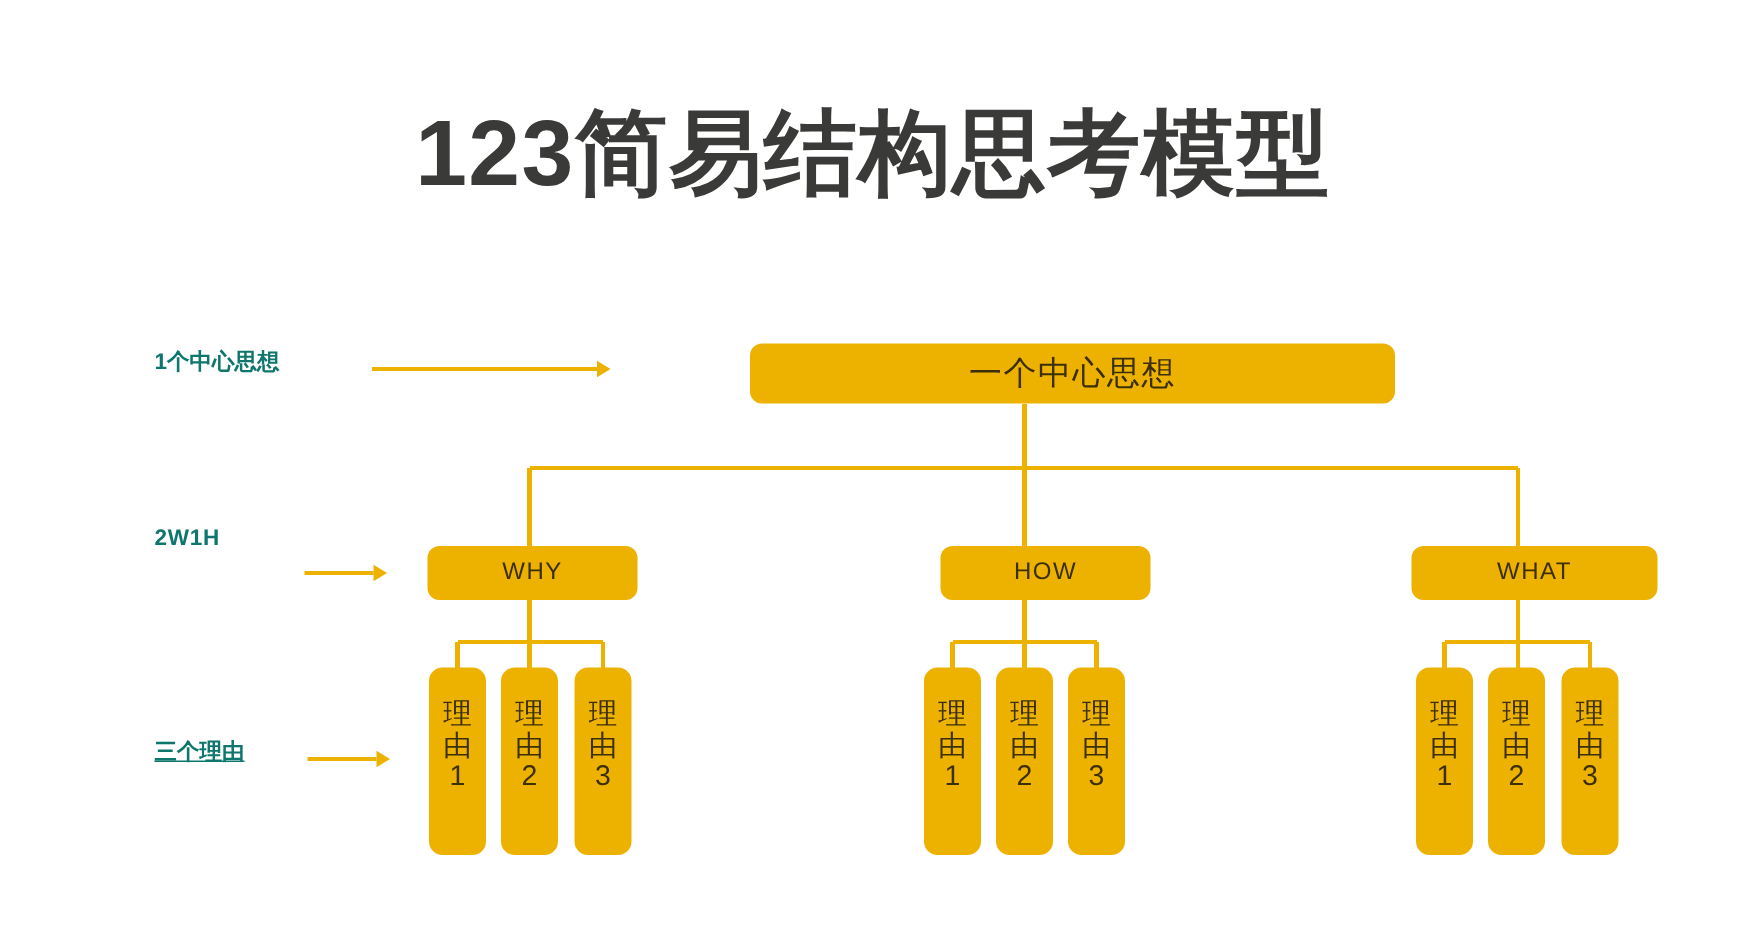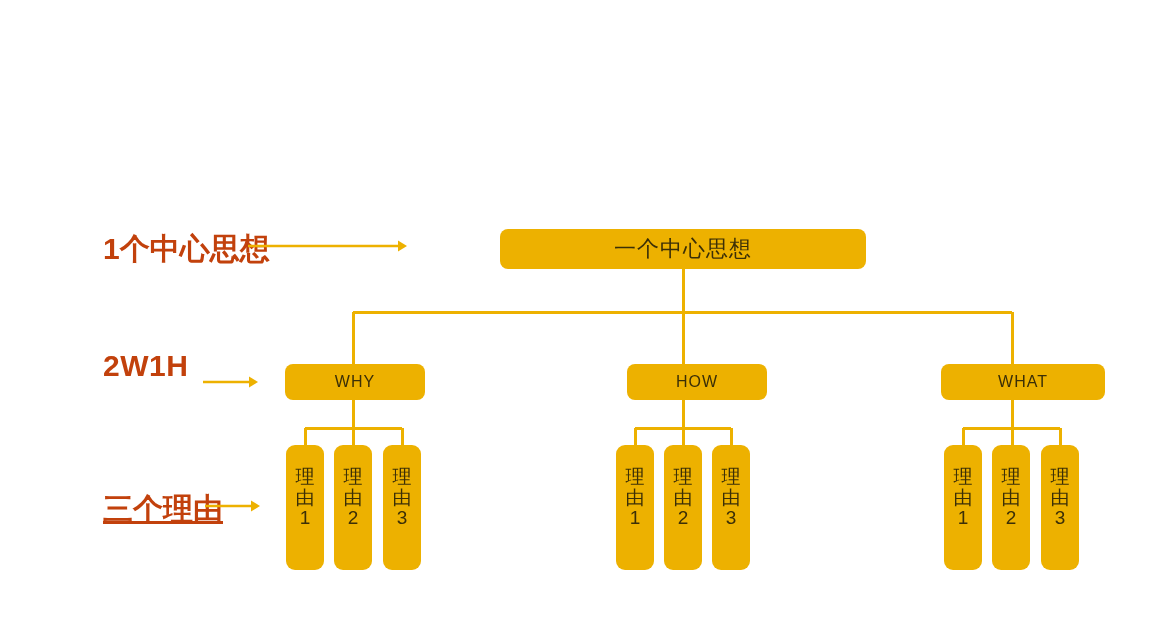--- a/index.html
+++ b/index.html
@@ -32,23 +32,23 @@
     font-weight: bold;
     color: #3a3a38;
     letter-spacing: 1px;
     line-height: 1;
     white-space: nowrap;
   }
 
   
   .row-label {
     position: absolute;
-    font-size: 30px;
+    font-size: 15px;
     font-weight: bold;
-    color: #c2410c;
+    color: #0f766e;
     white-space: nowrap;
     line-height: 1;
   }
   #label-center  { left: 103px; top: 234px; }
   #label-2w1h    { left: 103px; top: 351px; letter-spacing: 0.5px; }
   #label-reasons { left: 103px; top: 494px; text-decoration: underline; }
 
   
   .arrow-svg {
     position: absolute;
@@ -71,21 +71,21 @@
     color: #3b2f07;
     display: flex;
     align-items: center;
     justify-content: center;
     box-sizing: border-box;
     z-index: 3;
   }
   .node-top {
     left: 500px;
     top: 229px;
-    width: 366px;
+    width: 430px;
     height: 40px;
     border-radius: 8px;
     font-size: 22px;
     letter-spacing: 1px;
   }
   .node-mid {
     top: 364px;
     height: 36px;
     border-radius: 8px;
     font-size: 16px;
@@ -110,20 +110,21 @@
   }
   .node-leaf .ch {
     display: block;
   }
 </style>
 </head>
 <body>
 
 <div id="canvas">
 
+  <div class="title">123简易结构思考模型</div>
 
   <svg id="wires" viewBox="0 0 1164 626" xmlns="http://www.w3.org/2000/svg">
     <g stroke="#EDB100" stroke-width="3" fill="none" shape-rendering="crispEdges">
 
       <path d="M683,269 L683,312"></path>
 
       <path d="M353,312 L1012,312"></path>
 
       <path d="M353,312 L353,365"></path>
       <path d="M683,312 L683,365"></path>

